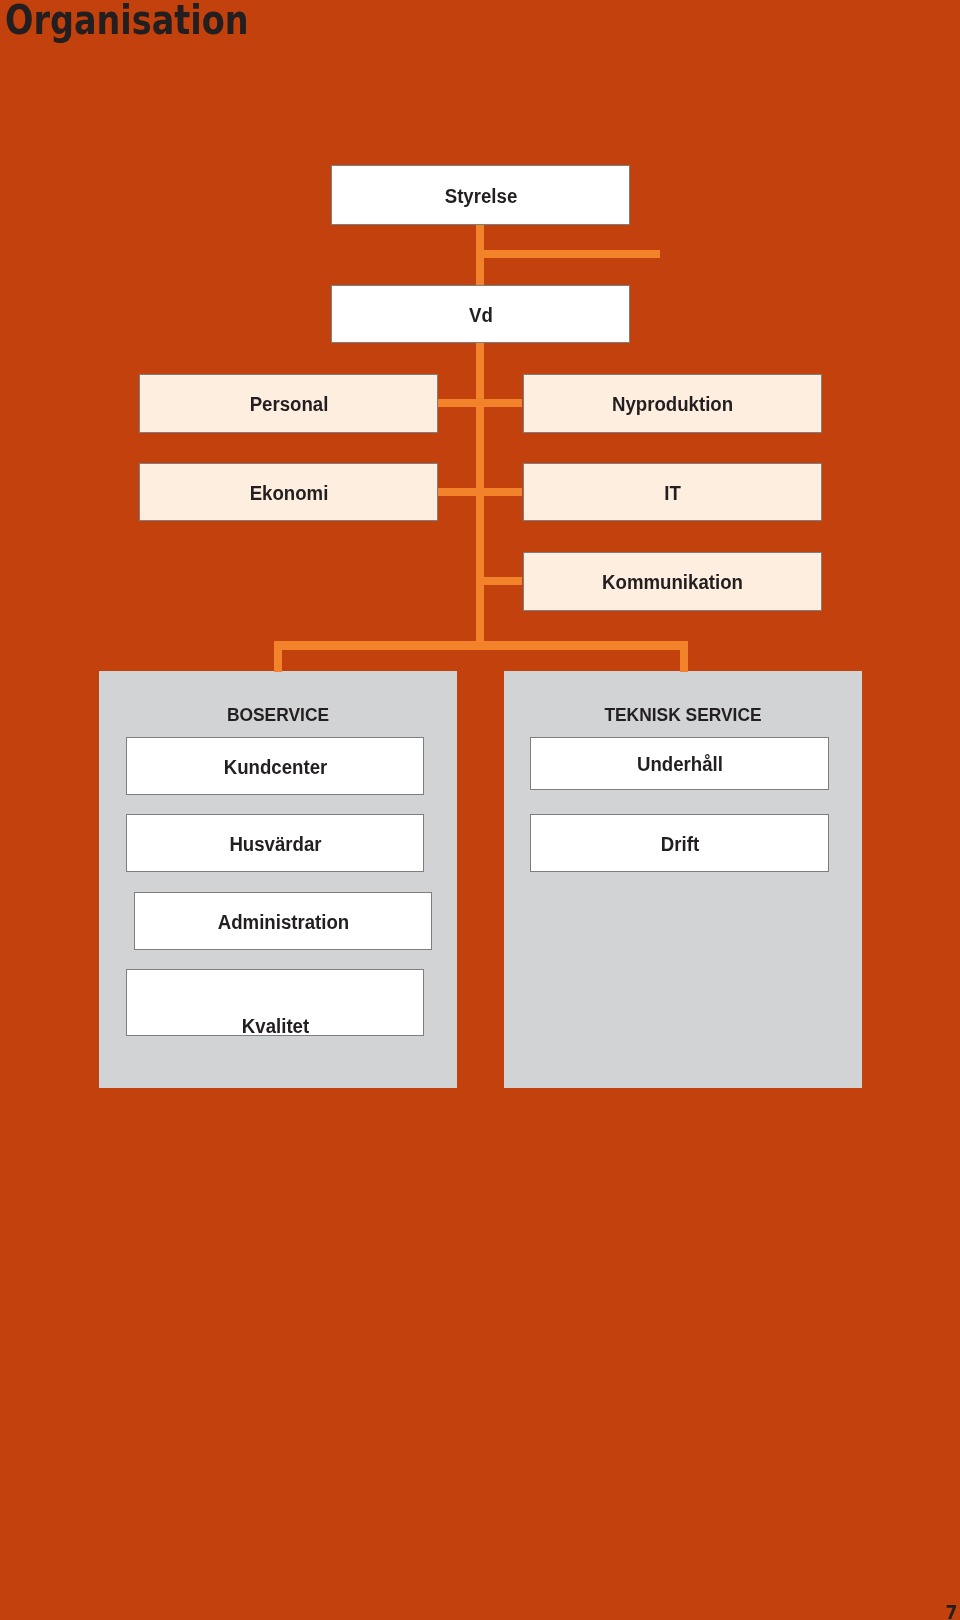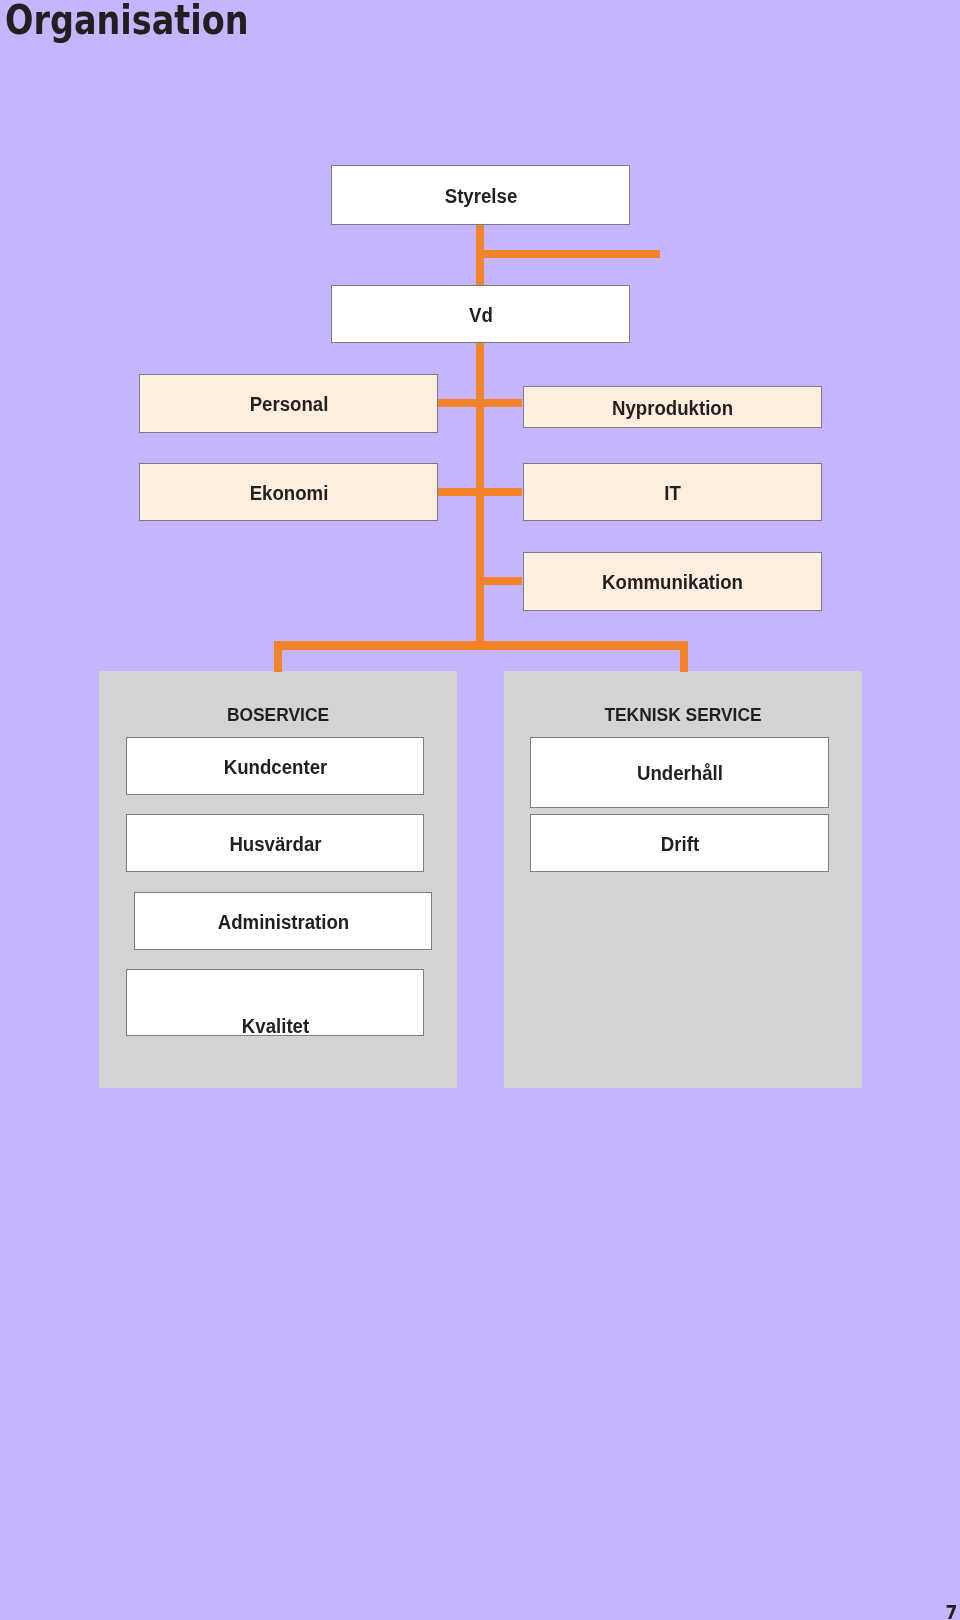--- a/index.html
+++ b/index.html
@@ -1,20 +1,20 @@
 <!DOCTYPE html>
 <html><head>
 <meta charset="utf-8">
 <title>Organisation</title>
 <style>
   html,body{margin:0;padding:0;background:#ffffff;}
   body{width:960px;height:1620px;position:relative;overflow:hidden;
        font-family:"Liberation Sans",sans-serif;
        -webkit-font-smoothing:antialiased;}
-  .page{position:absolute;left:0;top:0;width:960px;height:1620px;background:#c4b5fd;}
+  .page{position:absolute;left:0;top:0;width:960px;height:1620px;background:#c2410c;}
 
   
   .page-title{position:absolute;left:5px;top:0px;
       font-family:"DejaVu Sans Condensed","DejaVu Sans",sans-serif;
       font-weight:bold;font-size:40px;line-height:41px;color:#231f20;
       white-space:nowrap;transform-origin:left top;
       transform:scaleX(0.93) translateZ(0);}
 
   
   .page-num{position:absolute;left:945.6px;top:1603px;
@@ -63,21 +63,21 @@
     <div class="node white" style="left:331px;top:149px;width:299px;height:60px;">
       <span>Styrelse</span>
     </div>
     <div class="node white" style="left:331px;top:269px;width:299px;height:58px;">
       <span>Vd</span>
     </div>
 
     <div class="node peach" style="left:139px;top:358px;width:299px;height:59px;">
       <span>Personal</span>
     </div>
-    <div class="node peach" style="left:522.5px;top:358px;width:299px;height:42px;margin-top:12px;">
+    <div class="node peach" style="left:522.5px;top:358px;width:299px;height:59px;">
       <span>Nyproduktion</span>
     </div>
     <div class="node peach" style="left:522.5px;top:447px;width:299px;height:58px;">
       <span>IT</span>
     </div>
     <div class="node peach" style="left:139px;top:447px;width:299px;height:58px;">
       <span>Ekonomi</span>
     </div>
     <div class="node peach" style="left:522.5px;top:536px;width:299px;height:59px;">
       <span>Kommunikation</span>
@@ -93,21 +93,21 @@
     </div>
     <div class="node white" style="left:126px;top:876px;width:298px;height:58px;margin-left:8px;">
       <span>Administration</span>
     </div>
     <div class="node white" style="left:126px;top:953px;width:298px;height:67px;align-items:flex-end;">
       <span>Kvalitet</span>
     </div>
 
     <div class="grp" style="left:504px;top:655px;width:358px;height:417px;"></div>
     <div class="grp-title" style="left:504px;top:691px;width:358px;">TEKNISK SERVICE</div>
-    <div class="node white" style="left:530px;top:721px;width:299px;height:71px;">
+    <div class="node white" style="left:530px;top:721px;width:299px;height:53px;">
       <span>Underhåll</span>
     </div>
     <div class="node white" style="left:530px;top:798px;width:299px;height:58px;">
       <span>Drift</span>
     </div>
 
   </div>
 
   <div class="page-num">7</div>
 </div>

